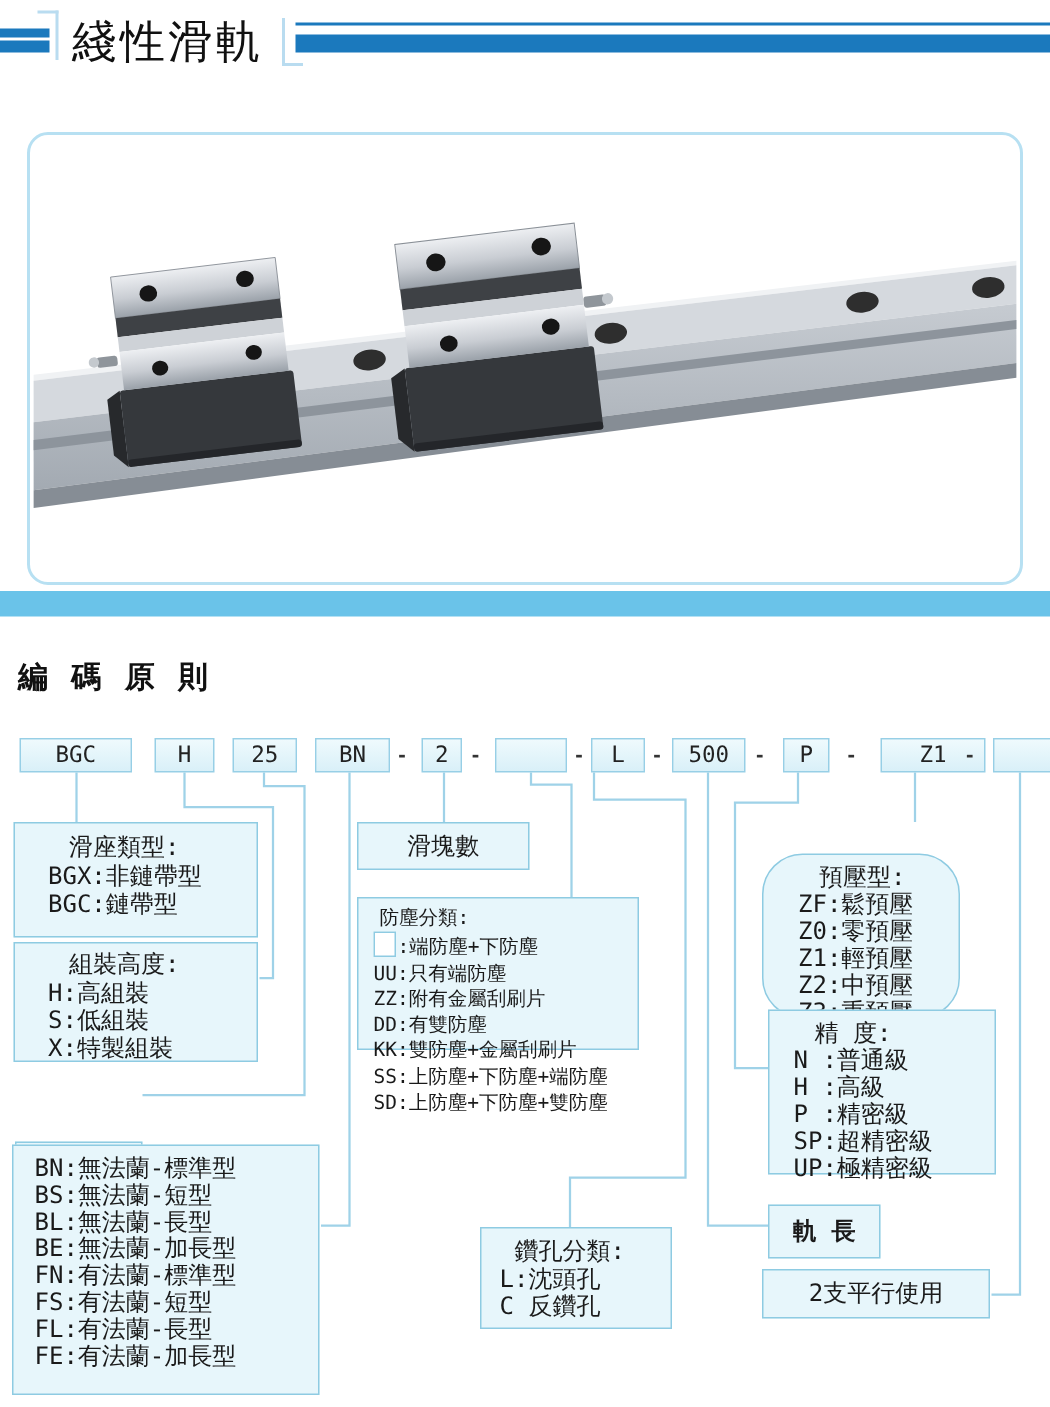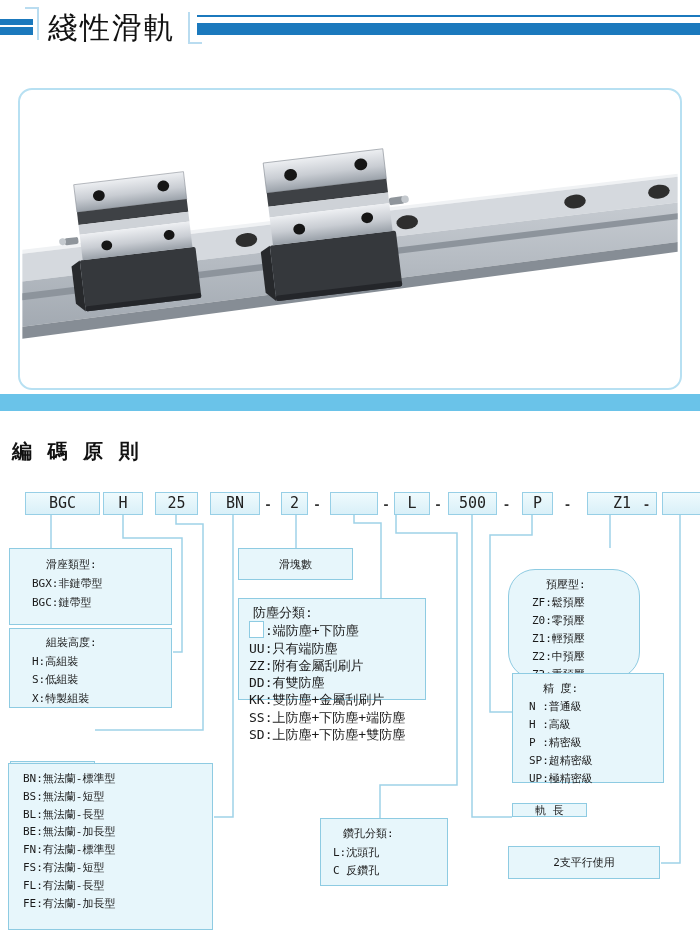--- a/index.html
+++ b/index.html
@@ -27,21 +27,21 @@
   
   .cbox{position:absolute;top:492px;height:23px;box-sizing:border-box;
         background:linear-gradient(#effafd,#d9f0f8);border:1px solid #97cfe6;
         text-align:center;font-size:15px;line-height:21px;color:#222;
         font-family:"DejaVu Sans Mono","Liberation Sans",monospace;z-index:3;}
   .dash{position:absolute;top:492px;height:23px;text-align:center;font-size:15px;
         line-height:23px;color:#333;z-index:3;font-weight:bold;}
 
   
   .ebox{position:absolute;box-sizing:border-box;background:#e7f6fb;border:1px solid #8ecbe2;
-        font-size:11px;color:#1a1a1a;z-index:2;
+        font-size:16px;color:#1a1a1a;z-index:2;
         font-family:"DejaVu Sans Mono","Liberation Sans",monospace;}
   .ebox .ln{white-space:nowrap;}
   .ebox .t{text-indent:14px;}
   .center{display:flex;align-items:center;justify-content:center;}
   .mini-box{display:inline-block;width:13px;height:15px;background:#fff;
             border:1px solid #8ecbe2;vertical-align:-3px;margin-right:1px;}
 
   .connectors{position:absolute;left:0;top:0;z-index:1;}
 </style>
 </head>
@@ -132,21 +132,21 @@
       <polyline points="354,515 354,523 381,523 381,598"></polyline>
       <polyline points="396,515 396,533 457,533 457,785 380,785 380,818"></polyline>
       <polyline points="472,515 472,817 512,817"></polyline>
       <polyline points="532,515 532,535 490,535 490,712 512,712"></polyline>
       <polyline points="610,515 610,548"></polyline>
       <polyline points="680,515 680,863 661,863"></polyline>
     </g>
   </svg>
 
   <div>
-    <div class="cbox" style="left:13px;width:75px;margin-left:12px;">BGC</div>
+    <div class="cbox" style="left:13px;width:75px;">BGC</div>
     <div class="cbox" style="left:103px;width:40px;">H</div>
     <div class="cbox" style="left:155px;width:43px;">25</div>
     <div class="cbox" style="left:210px;width:50px;">BN</div>
     <div class="dash" style="left:263px;width:10px;">-</div>
     <div class="cbox" style="left:281px;width:27px;">2</div>
     <div class="dash" style="left:312px;width:10px;">-</div>
     <div class="cbox" style="left:330px;width:48px;"></div>
     <div class="dash" style="left:381px;width:10px;">-</div>
     <div class="cbox" style="left:394px;width:36px;">L</div>
     <div class="dash" style="left:433px;width:10px;">-</div>
@@ -213,21 +213,21 @@
 
   <div class="ebox" style="left:512px;top:673px;width:152px;height:110px;padding:6px 2px 2px 16px;line-height:18px;">
     <div class="ln t">精 度:</div>
     <div class="ln">N :普通級</div>
     <div class="ln">H :高級</div>
     <div class="ln">P :精密級</div>
     <div class="ln">SP:超精密級</div>
     <div class="ln">UP:極精密級</div>
   </div>
 
-  <div class="ebox center" style="left:512px;top:803px;width:75px;height:14px;">
+  <div class="ebox center" style="left:512px;top:803px;width:75px;height:36px;font-weight:bold;">
     <span class="ln">軌 長</span>
   </div>
 
   <div class="ebox center" style="left:508px;top:846px;width:152px;height:33px;">
     <span class="ln">2支平行使用</span>
   </div>
 
   <div class="ebox" style="left:320px;top:818px;width:128px;height:68px;padding:6px 2px 2px 12px;line-height:18.5px;">
     <div class="ln t" style="text-indent:10px;">鑽孔分類:</div>
     <div class="ln">L:沈頭孔</div>

